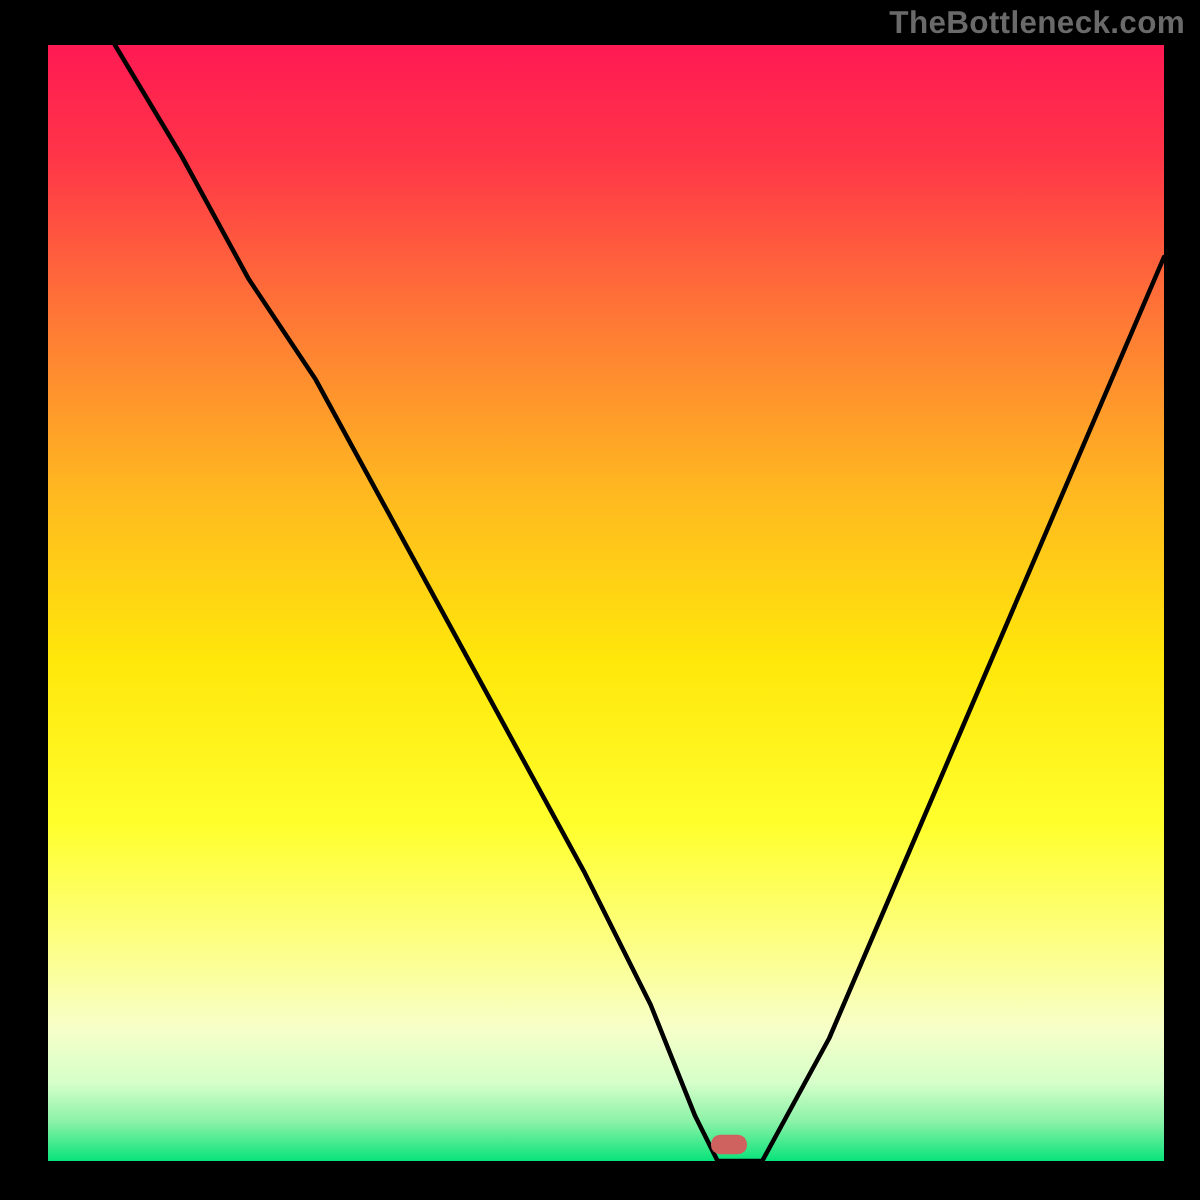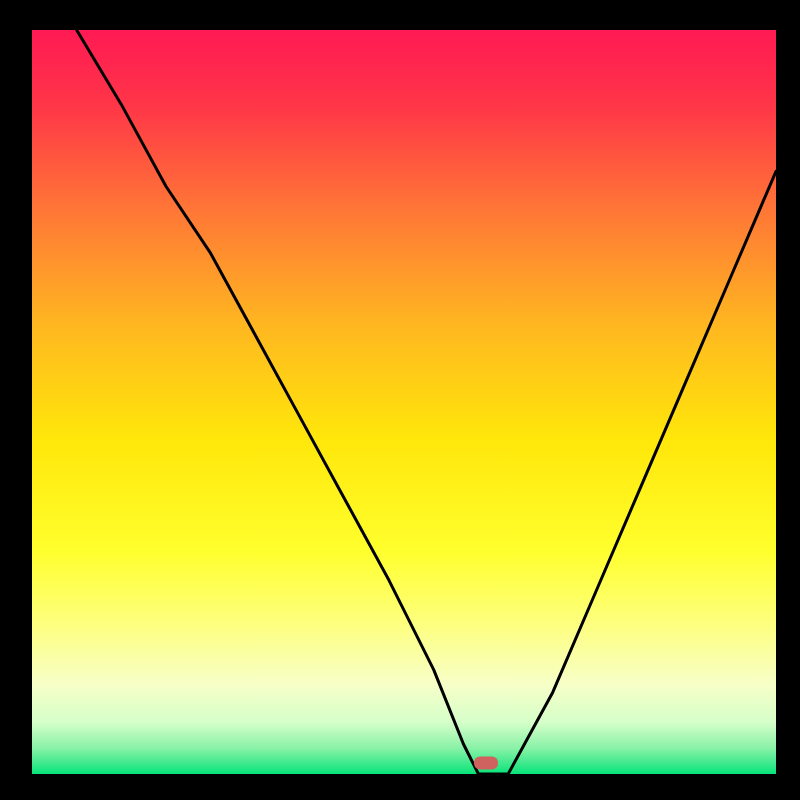--- a/index.html
+++ b/index.html
@@ -61,20 +61,21 @@
     width: 24px;
     height: 13px;
     border-radius: 6px;
     transform: translate(-50%, -50%);
   }
 </style>
 </head>
 <body>
 
 <div class="frame">
+  <div class="watermark">TheBottleneck.com</div>
 
   <div class="plot-outer">
     <div class="plot-area">
 
       <svg class="gradient" viewBox="0 0 744 744" preserveAspectRatio="none">
         <defs>
           <linearGradient id="bg-grad" x1="0" y1="0" x2="0" y2="1">
               <stop offset="0%" stop-color="#ff1a53"></stop>
               <stop offset="10%" stop-color="#ff3548"></stop>
               <stop offset="25%" stop-color="#ff7a35"></stop>

